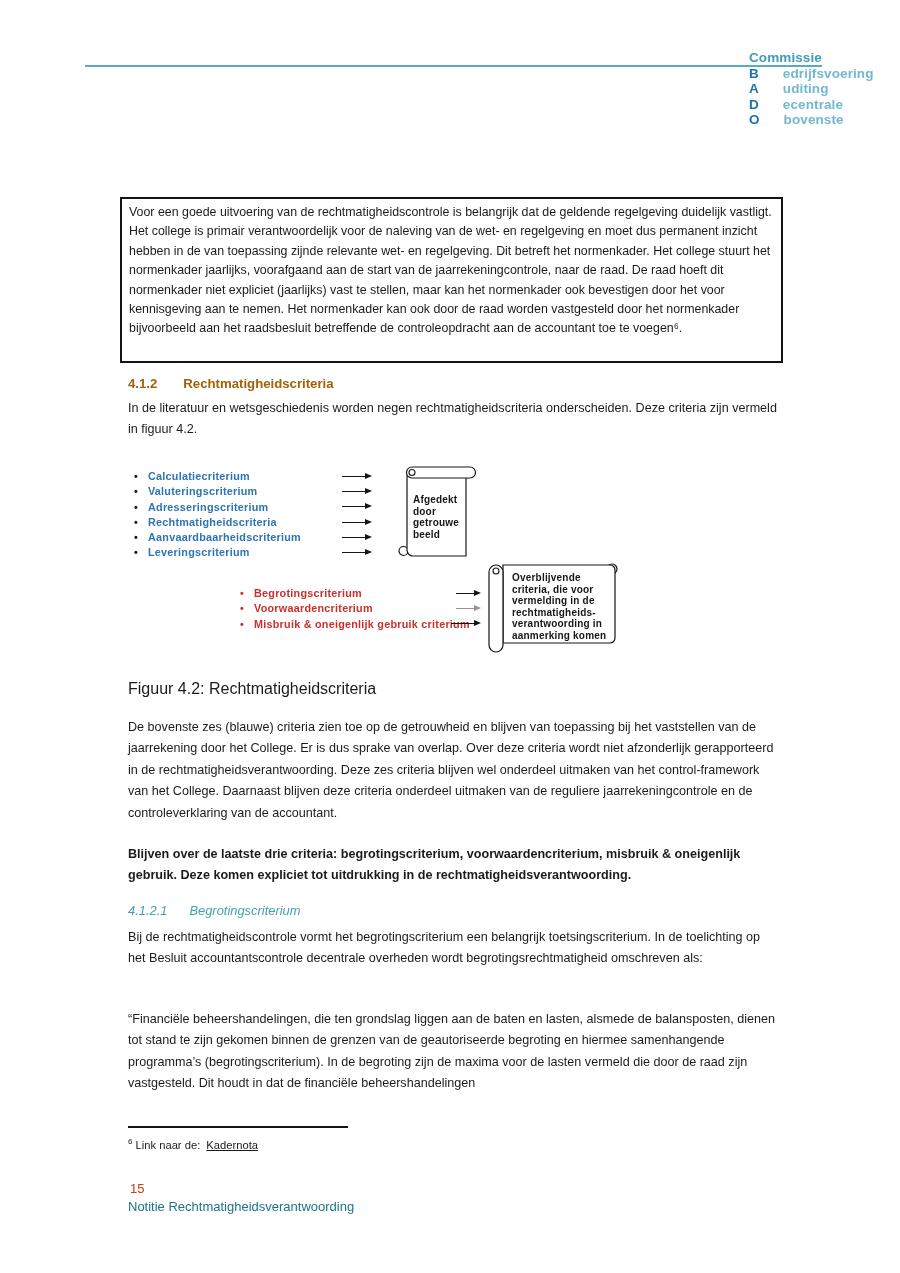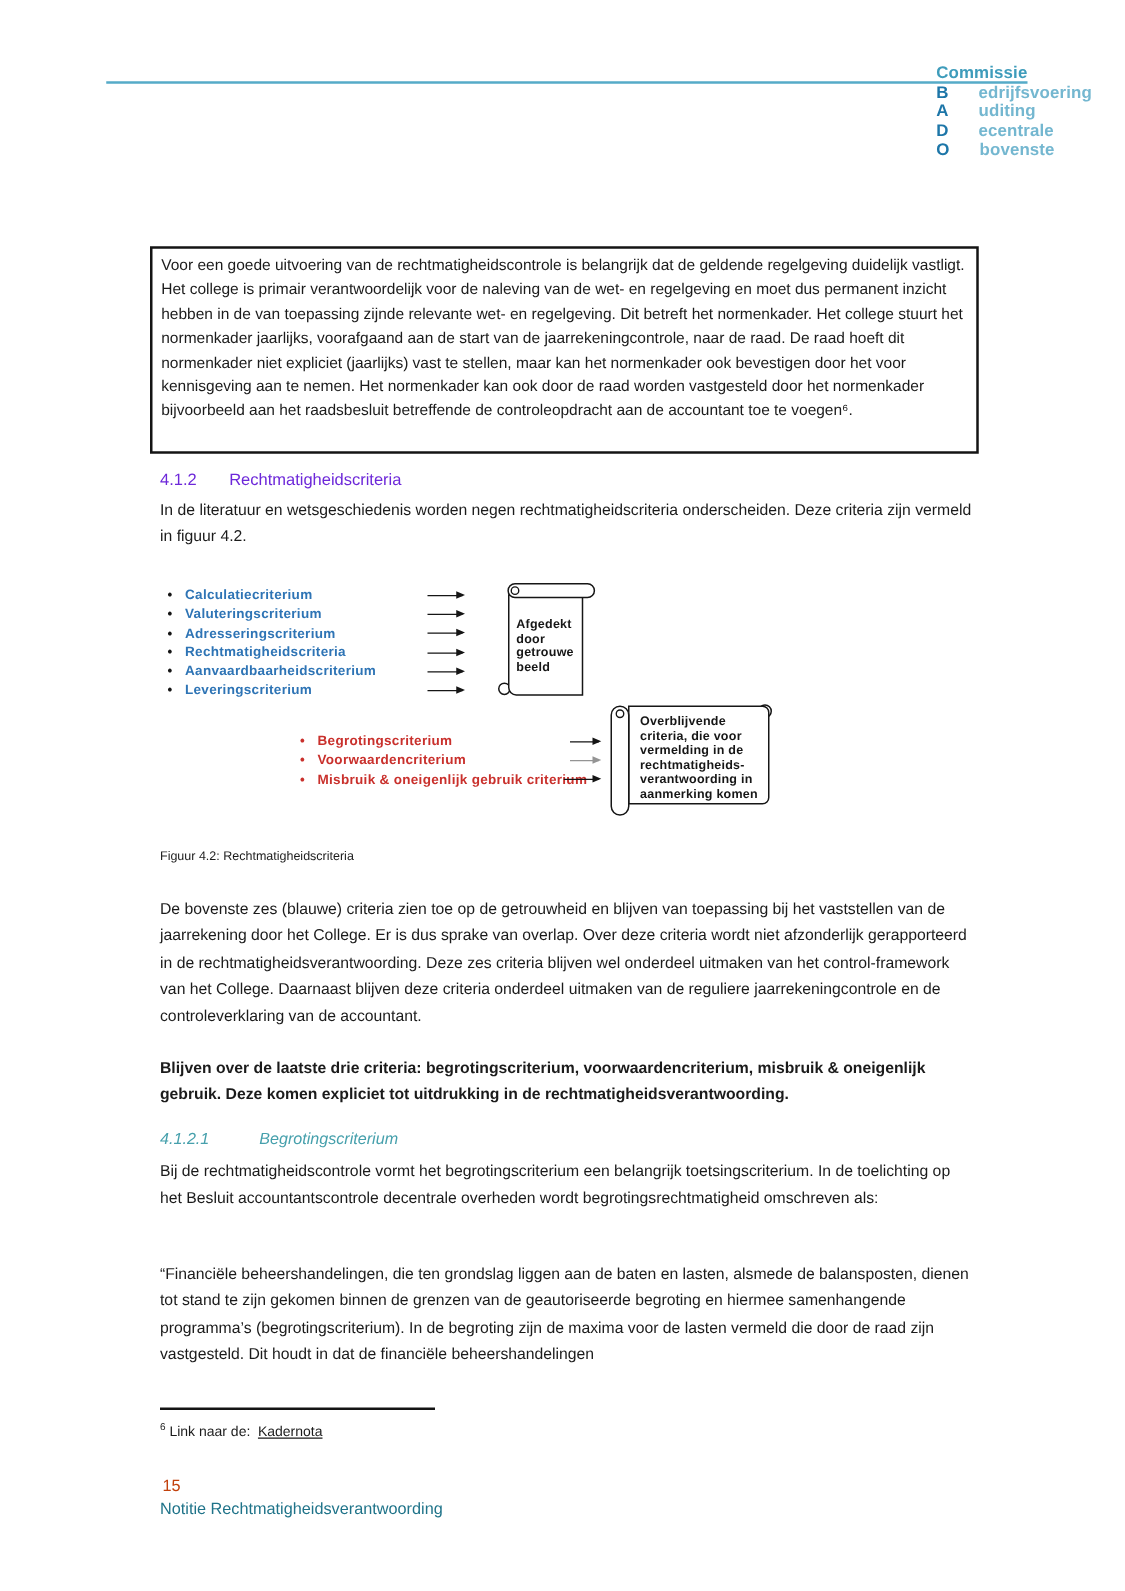--- a/index.html
+++ b/index.html
@@ -16,24 +16,24 @@
   .logo .l-rest{color:#74b7d0;padding-left:24px;}
 
   
   .callout{
     position:absolute;top:197px;left:120px;width:663px;box-sizing:border-box;
     border:2px solid #141414;padding:4px 8px 22px 7px;
     font-size:12.4px;line-height:19.4px;color:#1b1b1b;
   }
 
   
-  .h2{position:absolute;top:376px;left:128px;font-size:13.2px;font-weight:normal;color:#6d28d9;}
+  .h2{position:absolute;top:376px;left:128px;font-size:13.2px;font-weight:bold;color:#a16207;}
   .h2 .num{margin-right:26px;}
   .h3{position:absolute;top:903px;left:128px;font-size:12.9px;font-style:italic;color:#46a0ac;}
-  .h3 .num{margin-right:40px;}
+  .h3 .num{margin-right:22px;}
 
   
   .para{position:absolute;left:128px;width:650px;font-size:12.6px;line-height:21.4px;color:#1b1b1b;}
   .p-intro{top:398px;}
   .p-after1{top:717px;}
   .p-after2{top:844px;font-weight:bold;}
   .p-sub{top:927px;}
   .p-quote{top:1009px;}
 
   
@@ -52,21 +52,21 @@
   .arr-light{opacity:.45;}
 
   .scroll{position:absolute;}
   .scroll svg{position:absolute;top:0;left:0;}
   .scroll-text{position:absolute;font-size:10px;font-weight:bold;line-height:11.6px;letter-spacing:.2px;color:#161616;}
   .scroll-1{top:2px;left:270px;width:80px;height:98px;}
   .scroll-1 .scroll-text{left:15px;top:30px;width:56px;}
   .scroll-2{top:98px;left:359px;width:135px;height:95px;}
   .scroll-2 .scroll-text{left:25px;top:12px;width:104px;}
 
-  .caption{position:absolute;top:680px;left:128px;font-size:10px;color:#1b1b1b;}
+  .caption{position:absolute;top:680px;left:128px;font-size:16px;color:#1b1b1b;}
 
   
   .fn-rule{position:absolute;top:1126px;left:128px;width:220px;height:2px;background:#141414;}
   .footnote{position:absolute;top:1137px;left:128px;font-size:11.2px;color:#1b1b1b;}
   .footnote sup{font-size:8px;}
   .fn-link{color:#1b1b1b;text-decoration:underline;margin-left:3px;cursor:pointer;}
 
   
   .page-num{position:absolute;top:1181px;left:130px;font-size:13px;color:#c2410c;}
   .doc-title{position:absolute;top:1199px;left:128px;font-size:13px;color:#1f7389;}

